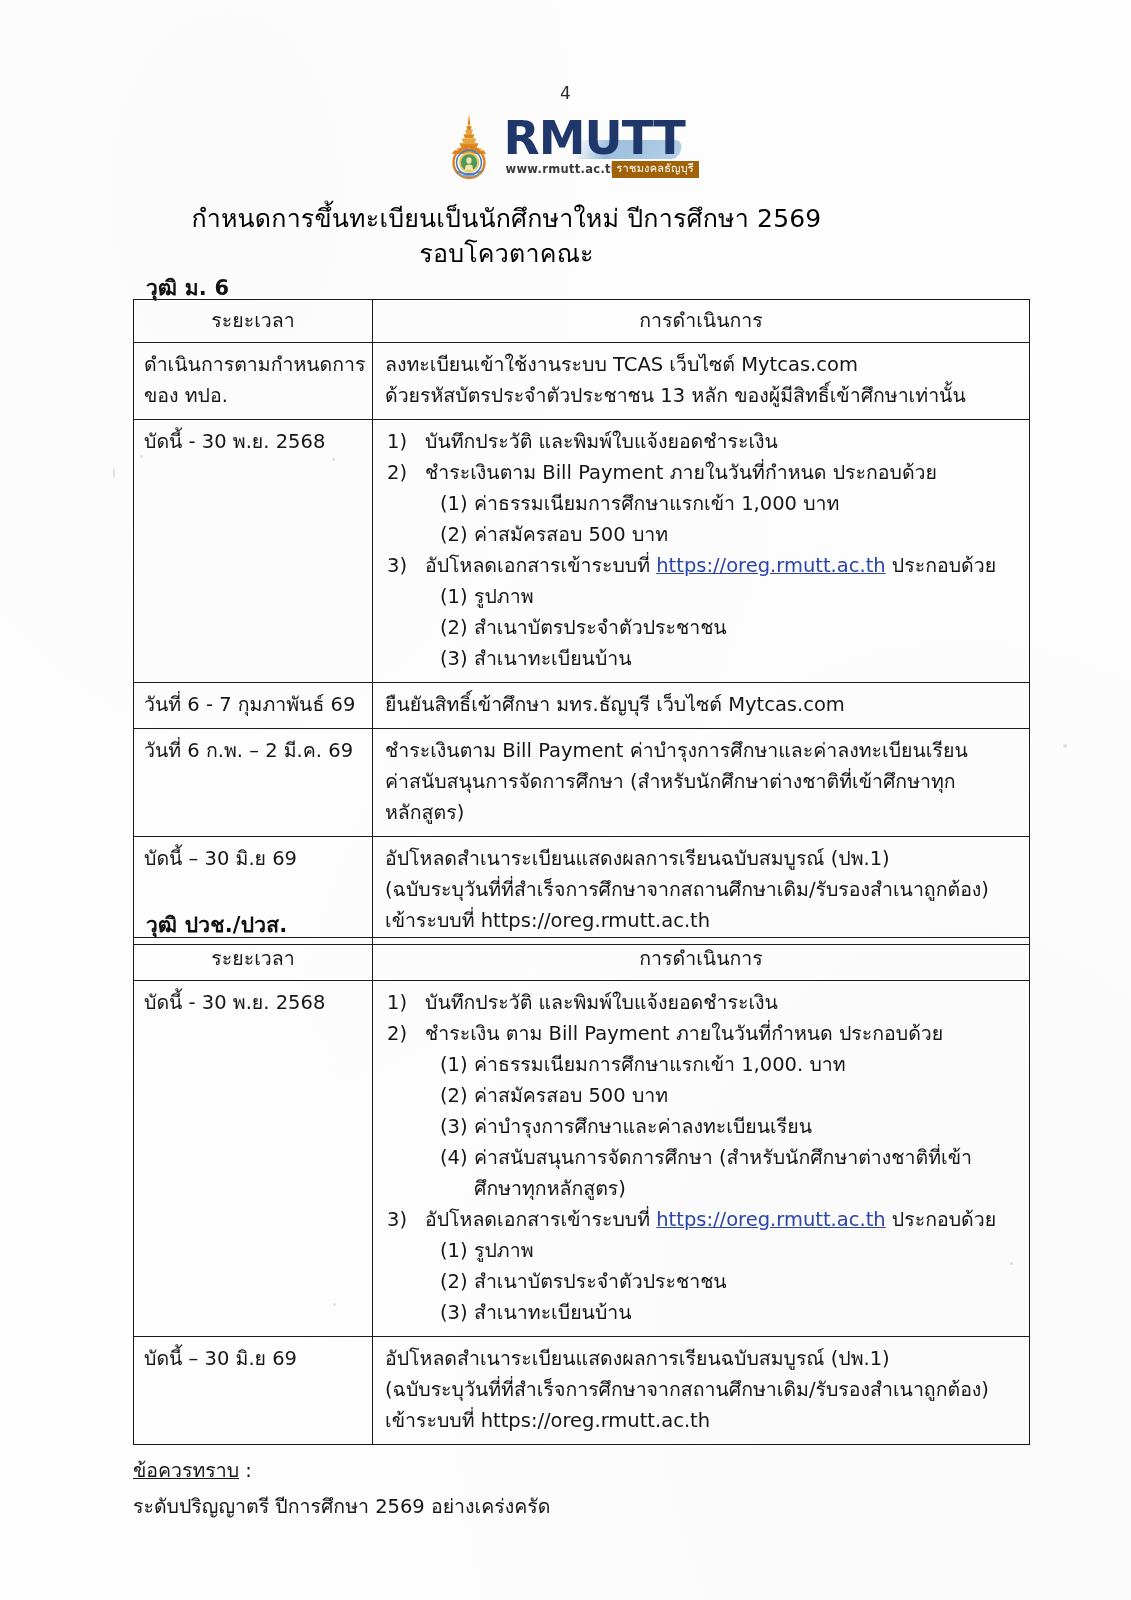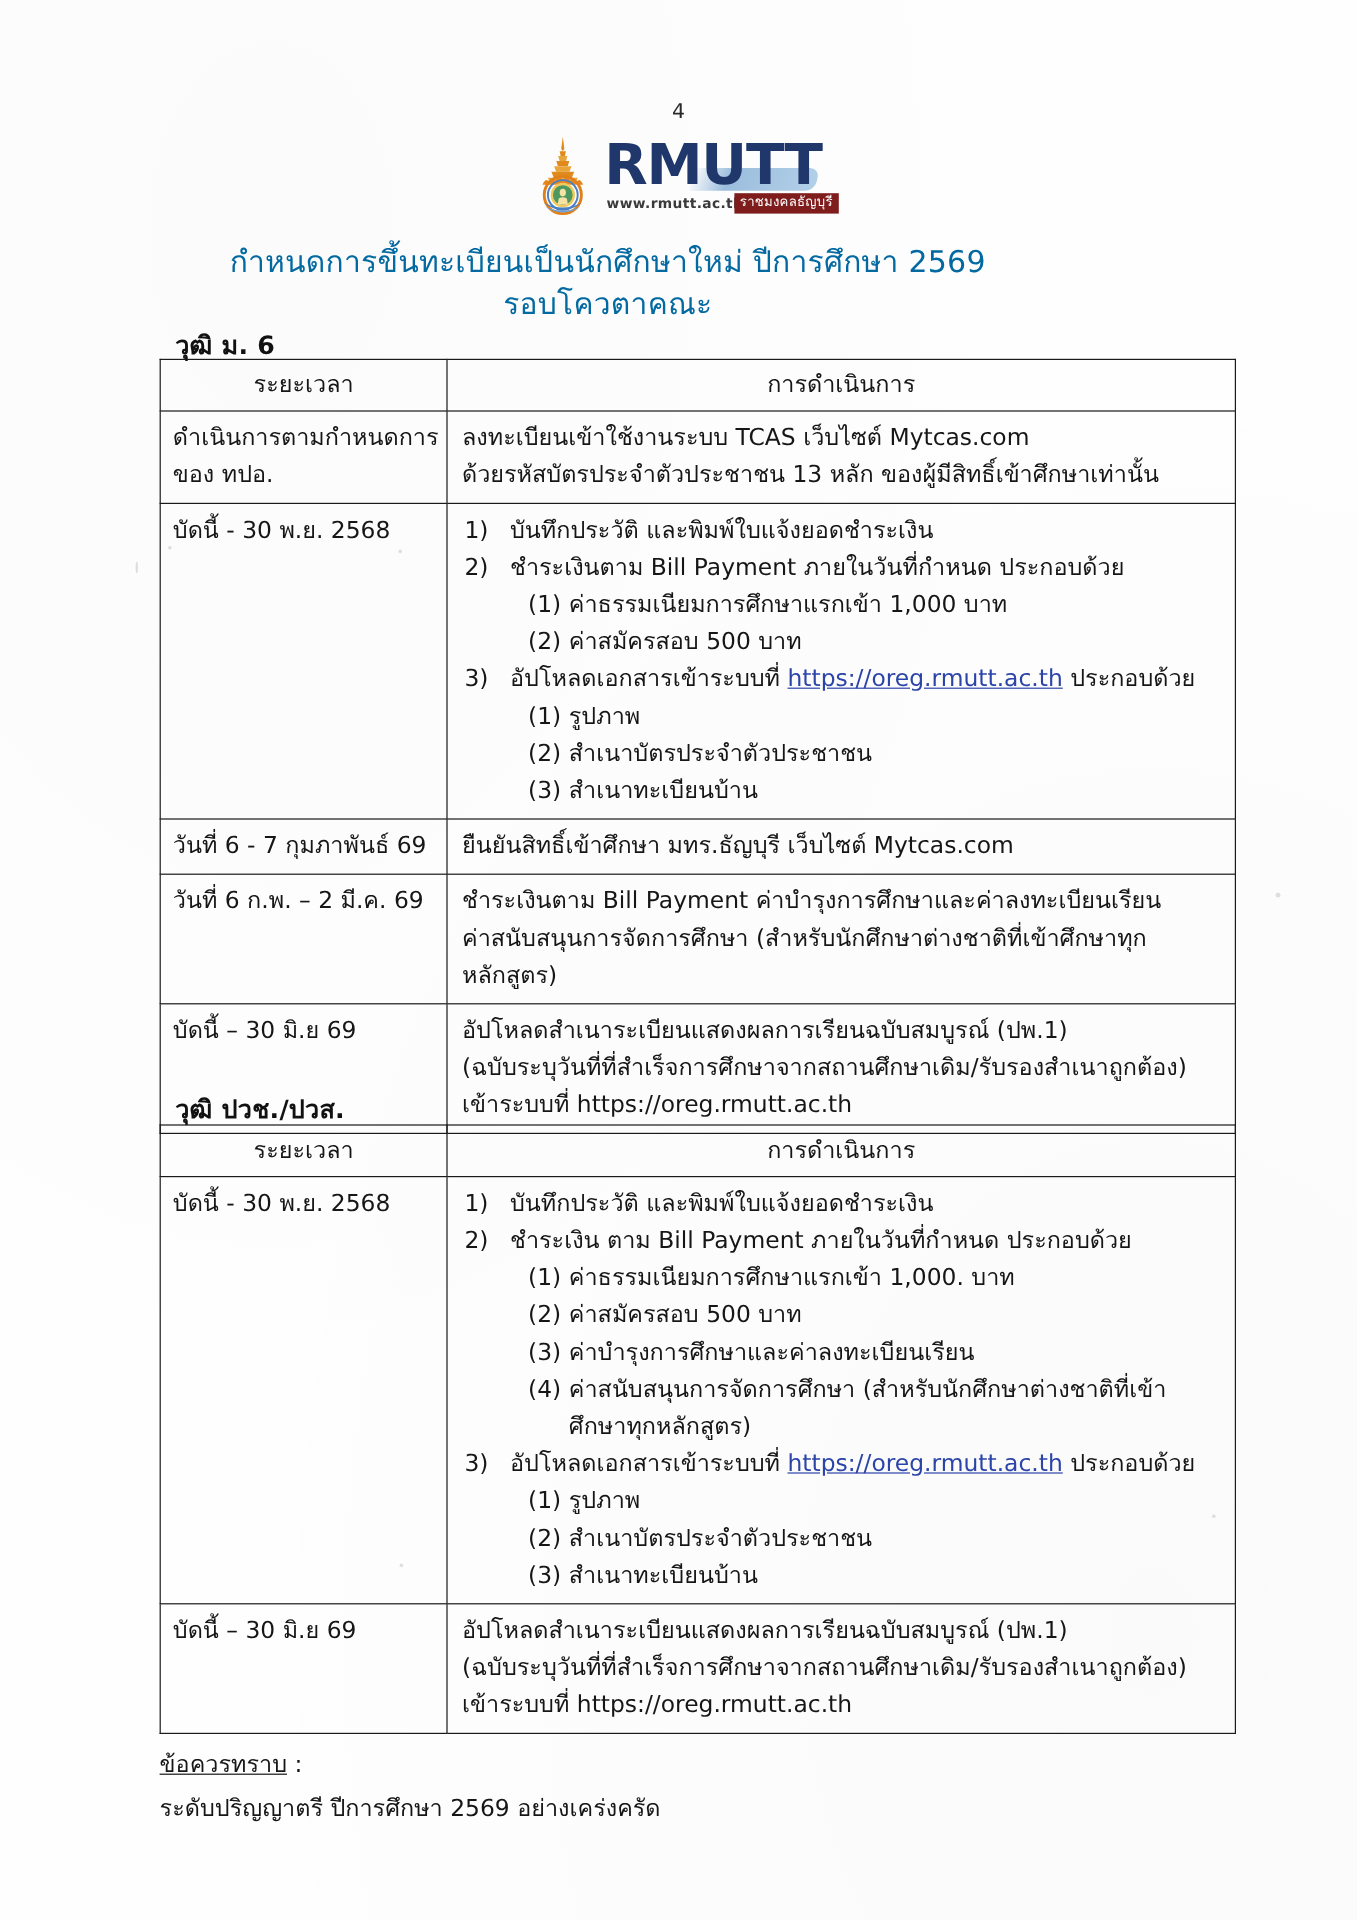--- a/index.html
+++ b/index.html
@@ -102,37 +102,37 @@
     left: 2px;
     font-size: 11.5px;
     letter-spacing: 0.3px;
     color: #3a3a3a;
     font-weight: bold;
   }
   .logo-thai-badge {
     position: absolute;
     top: 49px;
     left: 108px;
-    background: #7f1d1d;
+    background: #a16207;
     color: #ffffff;
     font-size: 11px;
     padding: 2px 5px 3px 5px;
     letter-spacing: 0.2px;
     line-height: 12px;
     white-space: nowrap;
   }
 
   
   .doc-title {
     position: absolute;
     left: 0;
     width: 1013px;
     text-align: center;
     font-size: 25px;
-    color: #0369a1;
+    color: #000000;
     letter-spacing: 0.2px;
   }
   .doc-title.l1 { top: 198px; }
   .doc-title.l2 { top: 233px; font-family: Liberation Serif, serif; }
 
   
   .section-label {
     position: absolute;
     font-size: 21px;
     font-weight: bold;

